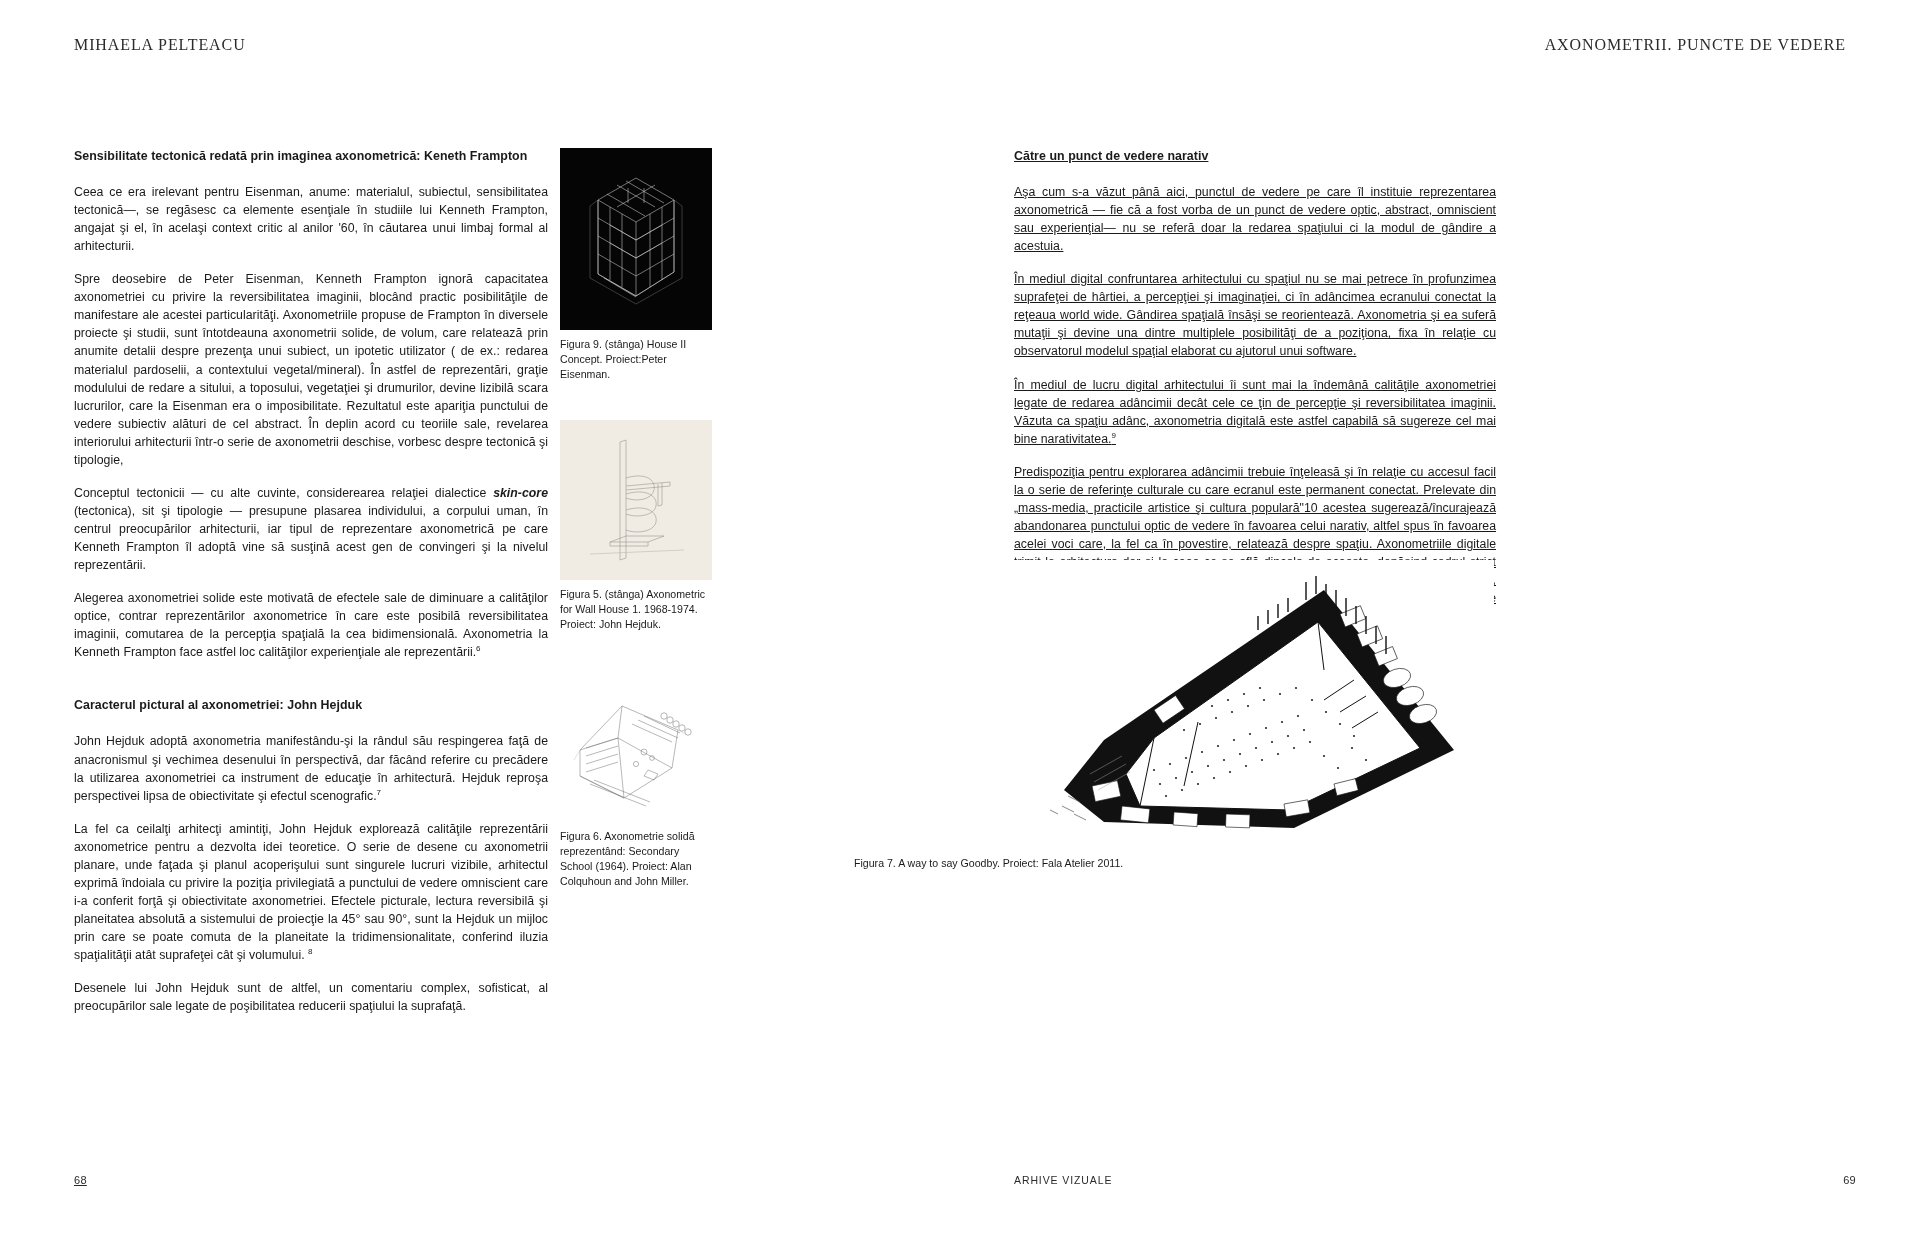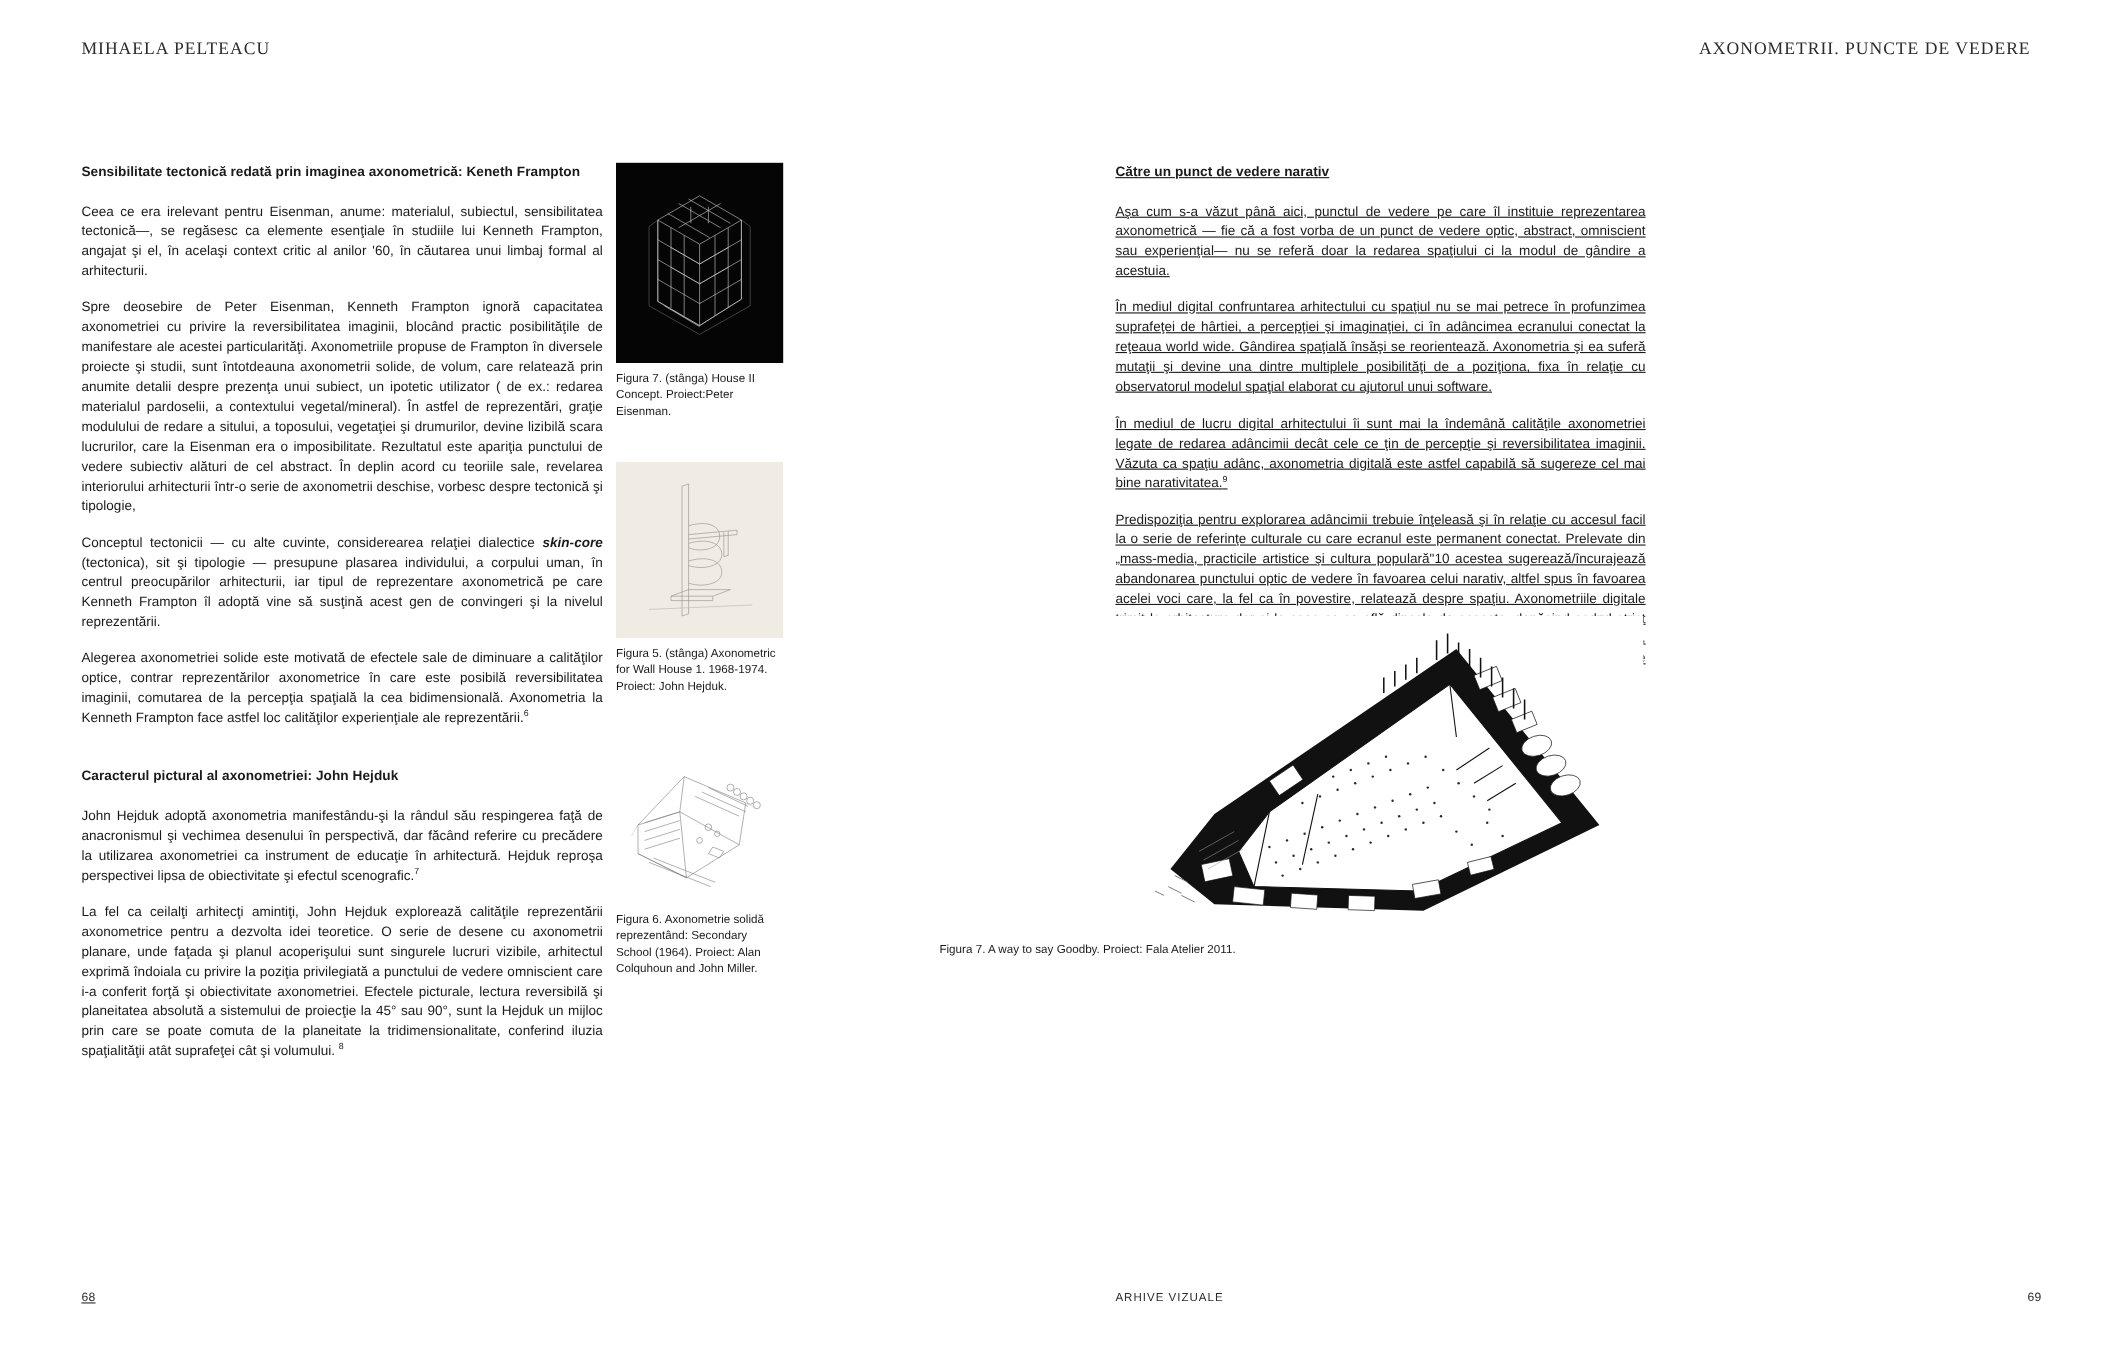--- a/index.html
+++ b/index.html
@@ -157,20 +157,21 @@
 
   <p class="body">Ceea ce era irelevant pentru Eisenman, anume: materialul, subiectul, sensibilitatea tectonică—, se regăsesc ca elemente esenţiale în studiile lui Kenneth Frampton, angajat şi el, în acelaşi context critic al anilor '60, în căutarea unui limbaj formal al arhitecturii.</p>
   <p class="body">Spre deosebire de Peter Eisenman, Kenneth Frampton ignoră capacitatea axonometriei cu privire la reversibilitatea imaginii, blocând practic posibilităţile de manifestare ale acestei particularităţi. Axonometriile propuse de Frampton în diversele proiecte şi studii, sunt întotdeauna axonometrii solide, de volum, care relatează prin anumite detalii despre prezenţa unui subiect, un ipotetic utilizator ( de ex.: redarea materialul pardoselii, a contextului vegetal/mineral). În astfel de reprezentări, graţie modulului de redare a sitului, a toposului, vegetaţiei şi drumurilor, devine lizibilă scara lucrurilor, care la Eisenman era o imposibilitate. Rezultatul este apariţia punctului de vedere subiectiv alături de cel abstract. În deplin  acord cu teoriile sale, revelarea interiorului arhitecturii într-o serie de axonometrii deschise, vorbesc despre tectonică şi tipologie,</p>
   <p class="body">Conceptul tectonicii — cu alte cuvinte, considerearea relaţiei dialectice <span class="bold">skin-core</span> (tectonica), sit şi tipologie — presupune plasarea individului, a  corpului uman, în centrul preocupărilor arhitecturii, iar tipul de reprezentare axonometrică pe care Kenneth Frampton îl adoptă vine să susţină acest gen de convingeri şi la nivelul reprezentării.</p>
   <p class="body">Alegerea axonometriei solide este motivată de efectele sale de diminuare a calităţilor optice, contrar reprezentărilor axonometrice în care este posibilă reversibilitatea imaginii, comutarea de la percepţia spaţială la cea bidimensională. Axonometria la Kenneth Frampton face astfel loc calităţilor experienţiale ale reprezentării.<sup>6</sup></p>
 
   <h2 class="section-title second">Caracterul pictural al axonometriei: John Hejduk</h2>
 
   <p class="body">John Hejduk adoptă axonometria manifestându-şi la rândul său respingerea faţă de anacronismul şi vechimea desenului în perspectivă, dar făcând referire cu precădere la utilizarea axonometriei ca instrument de educaţie în arhitectură. Hejduk reproşa perspectivei lipsa de obiectivitate şi efectul scenografic.<sup>7</sup></p>
   <p class="body">La fel ca ceilalţi arhitecţi amintiţi, John Hejduk explorează calităţile reprezentării axonometrice pentru a dezvolta idei teoretice. O serie de desene cu axonometrii planare, unde faţada şi planul acoperişului sunt singurele lucruri vizibile, arhitectul exprimă îndoiala cu privire la poziţia privilegiată a punctului de vedere omniscient care i-a conferit forţă şi obiectivitate axonometriei. Efectele picturale, lectura reversibilă şi planeitatea absolută a sistemului de proiecţie la 45° sau 90°, sunt la Hejduk un mijloc prin care se poate comuta de la planeitate la tridimensionalitate, conferind iluzia spaţialităţii atât suprafeţei cât şi volumului. <sup>8</sup></p>
+  <p class="body">Desenele lui John Hejduk sunt de altfel, un comentariu complex, sofisticat, al preocupărilor sale legate de poşibilitatea reducerii spaţiului la suprafaţă.</p>
 </div>
 
 <div class="col-figs-left">
 
   <div class="figure">
     <div class="fig4-box">
       <svg class="fig-img" width="152" height="182" viewBox="0 0 152 182">
         <g stroke="#cfcfcf" stroke-width="0.55" fill="none">
 
           <path d="M38 52 L76 30 L114 52 L114 124 L76 148 L38 126 Z"></path>
@@ -204,21 +205,21 @@
           <path d="M38 52 L38 126"></path>
           <path d="M114 52 L114 124"></path>
         </g>
         <g stroke="#8a8a8a" stroke-width="0.4" fill="none">
           <path d="M30 58 L38 52"></path>
           <path d="M122 58 L114 52"></path>
           <path d="M30 58 L30 130 L76 156 L122 130 L122 58"></path>
         </g>
       </svg>
     </div>
-    <div class="fig-caption">Figura 7. (stânga) House II Concept. Proiect:Peter Eisenman.</div>
+    <div class="fig-caption">Figura 9. (stânga) House II Concept. Proiect:Peter Eisenman.</div>
   </div>
 
   <div class="figure" style="margin-top:38px;">
     <div class="fig5-box">
       <svg class="fig-img" width="152" height="160" viewBox="0 0 152 160">
         <rect x="0" y="0" width="152" height="160" fill="#f0ece4"></rect>
         <g stroke="#9a968e" stroke-width="0.6" fill="none">
 
           <path d="M60 22 L60 140"></path>
           <path d="M66 20 L66 138"></path>

